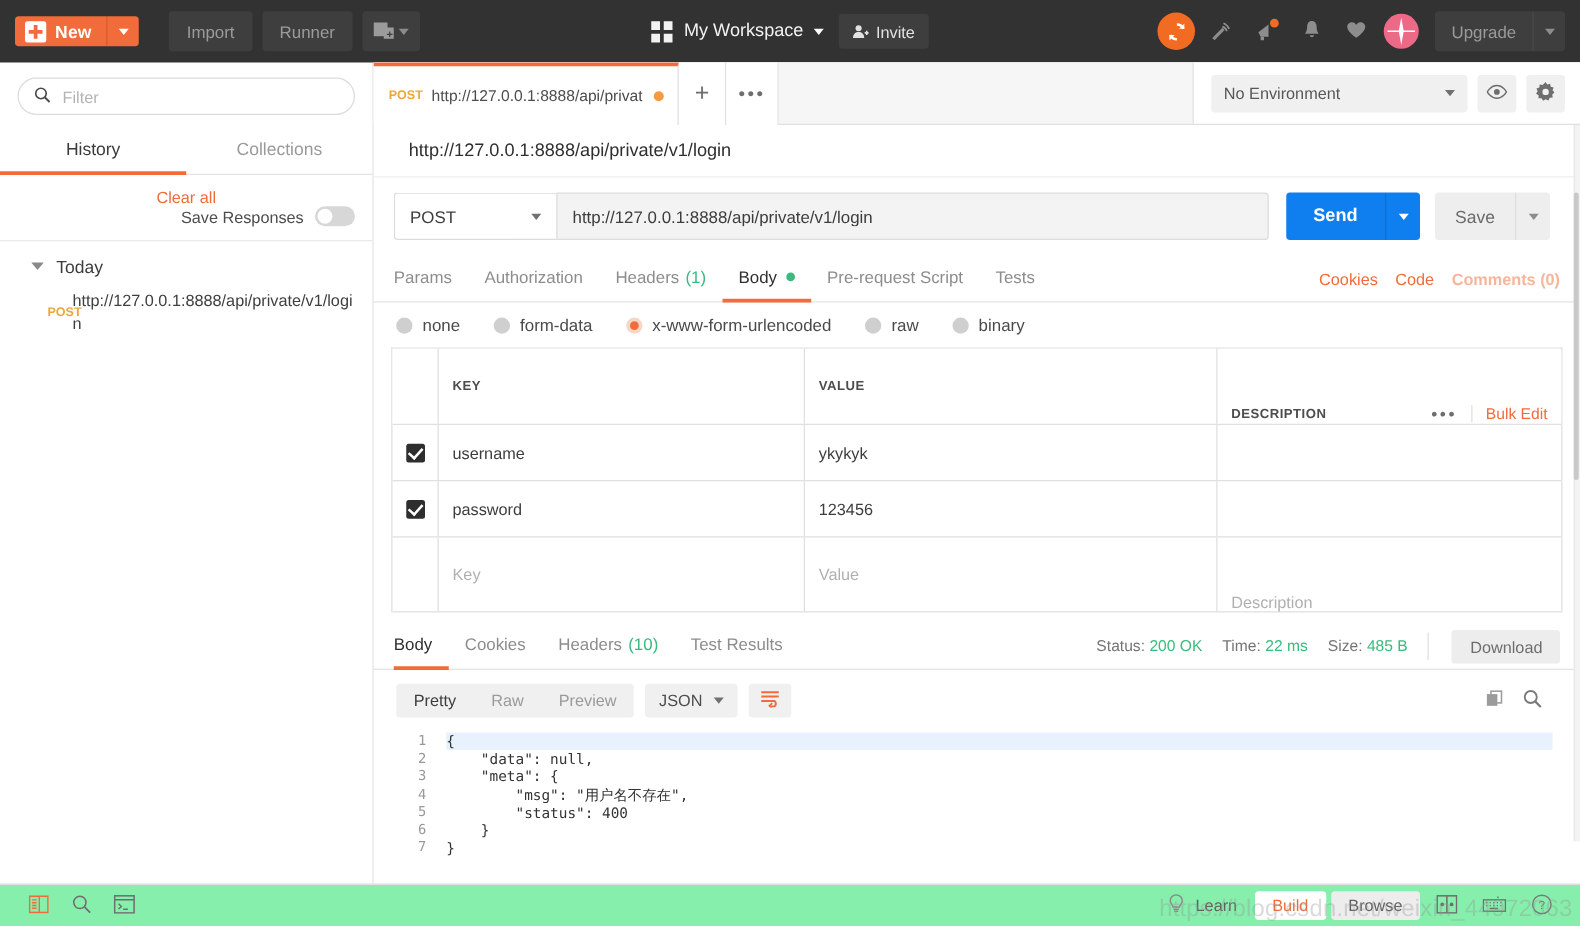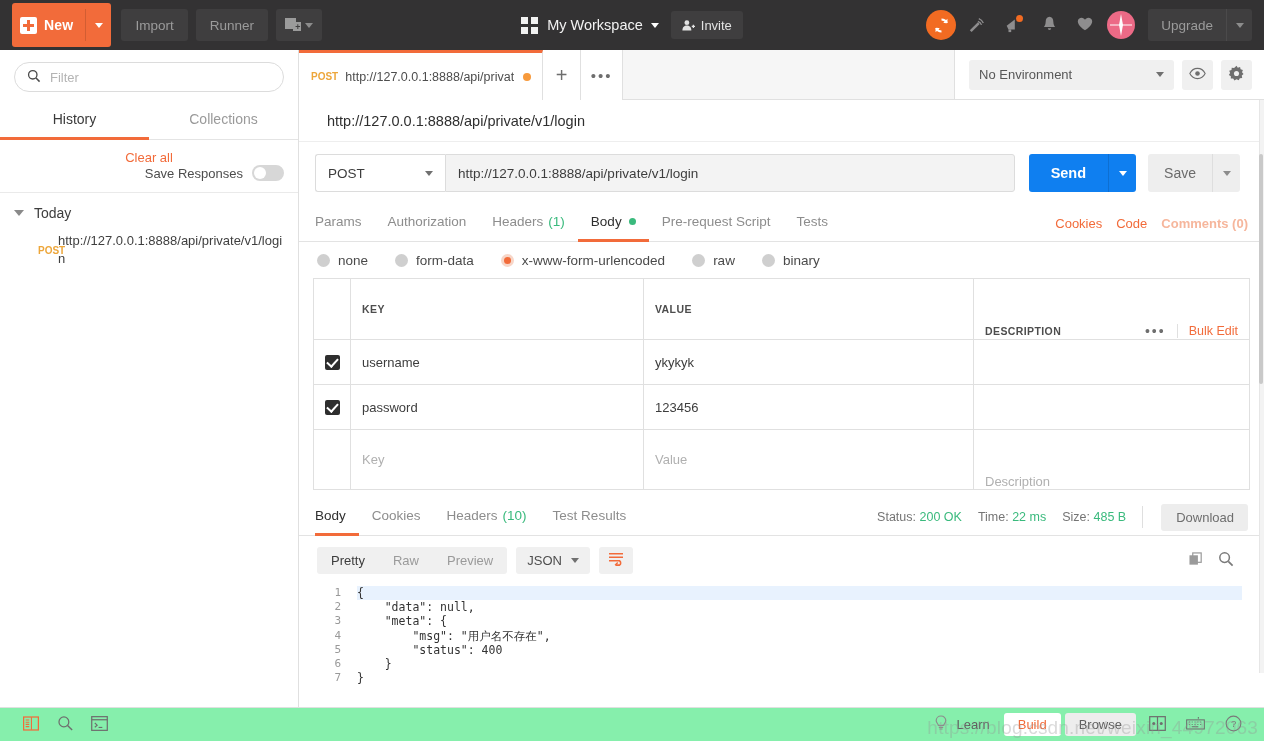--- a/index.html
+++ b/index.html
@@ -11,22 +11,22 @@
     overflow: hidden;
   }
   .app { position: relative; width: 1264px; height: 741px; display: flex; flex-direction: column; }
 
   
   .topbar {
     height: 50px; background: #333233; flex: 0 0 50px;
     display: flex; align-items: center; padding: 0 12px; position: relative;
   }
   .btn-new {
-    display: flex; align-items: center; height: 44px;
-    background: #f26b3a; border-radius: 3px; overflow: hidden; margin-right: 10px;
+    display: flex; align-items: center; height: 24px;
+    background: #f26b3a; border-radius: 3px; overflow: hidden; margin-right: 24px;
     cursor: pointer;
   }
   .btn-new-main { display: flex; align-items: center; padding: 0 12px 0 8px; height: 32px; }
   .plus-box {
     width: 17px; height: 17px; background: #fff; border-radius: 2px;
     position: relative; margin-right: 7px; flex: 0 0 17px;
   }
   .plus-box:before, .plus-box:after {
     content: ''; position: absolute; background: #f26b3a;
   }
@@ -111,21 +111,21 @@
   .side-actions {
     display: flex; align-items: center; padding: 10px 14px 11px; border-bottom: 1px solid #eaeaea; flex-direction: column;
   }
   .clear-all { color: #f26b3a; font-size: 13px; cursor: pointer; }
   .save-resp { margin-left: auto; display: flex; align-items: center; color: #4d4d4d; font-size: 13px; }
   .toggle {
     width: 32px; height: 16px; border-radius: 8px; background: #d7d7d7; margin-left: 9px; position: relative; cursor: pointer;
   }
   .toggle i { position: absolute; left: 2px; top: 2px; width: 12px; height: 12px; border-radius: 50%; background: #fff; }
   .hist-group { padding: 12px 0 0; }
-  .hist-head { display: flex; align-items: center; padding: 0 14px 4px; cursor: pointer; }
+  .hist-head { display: flex; align-items: center; padding: 0 25px 4px; cursor: pointer; }
   .tri-down { width: 0; height: 0; border-left: 5px solid transparent; border-right: 5px solid transparent; border-top: 6px solid #8a8a8a; margin-right: 10px; }
   .hist-head span { font-size: 14px; color: #3d3d3d; }
   .hist-item { display: flex; padding: 7px 14px 7px 14px; cursor: pointer; align-items: flex-start; }
   .hist-method { color: #eda63a; font-size: 10px; font-weight: bold; width: 44px; flex: 0 0 44px; padding-top: 13px; padding-left: 24px; }
   .hist-url { color: #3f3f3f; font-size: 13px; line-height: 18px; word-break: break-all; }
 
   
   .content { flex: 1; display: flex; flex-direction: column; min-width: 0; background: #fff; position: relative; }
 
   .tabrow { height: 50px; flex: 0 0 50px; display: flex; align-items: stretch; border-bottom: 1px solid #e0e0e0; background: #f6f6f6; position: relative; }

